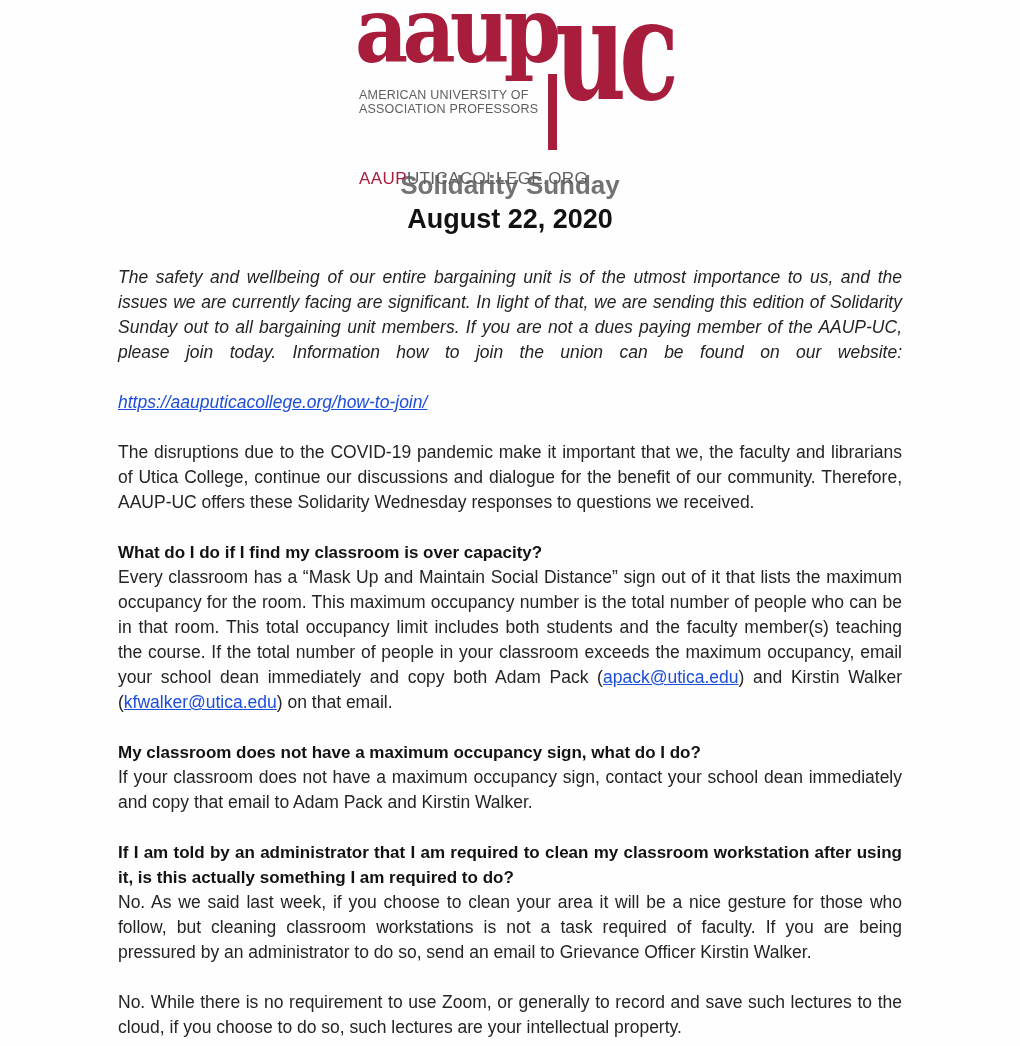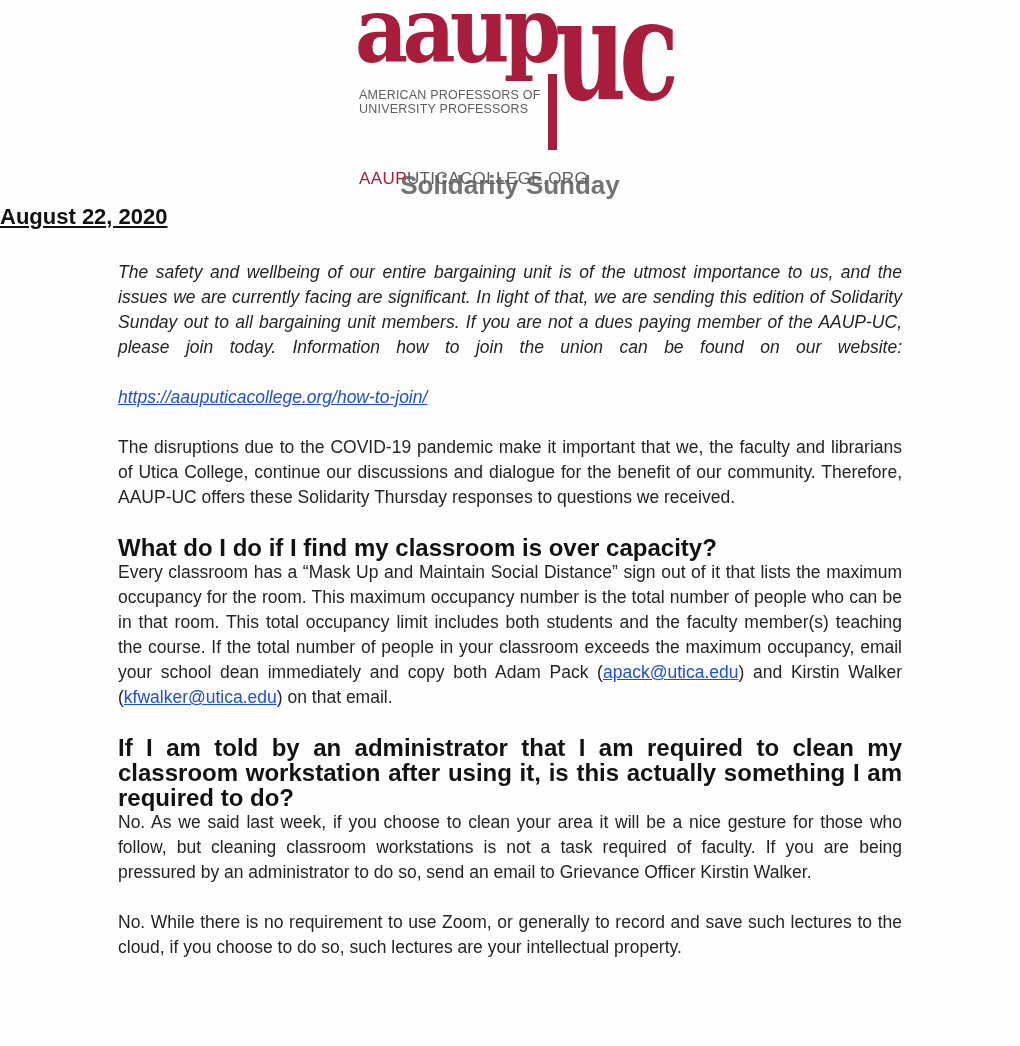--- a/index.html
+++ b/index.html
@@ -83,25 +83,24 @@
   
   .doc-title {
     margin: 12px 0 0;
     text-align: center;
     font-size: 26px;
     font-weight: bold;
     color: #737373;
   }
   .doc-date {
     margin: 3px 0 0;
-    text-align: left;
-    font-size: 22px;
+    text-align: center;
+    font-size: 27px;
     font-weight: bold;
     color: #121212;
-    text-decoration: underline;
   }
 
   
   .content {
     width: 784px;
     margin: 30px auto 0;
     font-size: 17.5px;
     line-height: 25px;
     color: #242424;
   }
@@ -114,58 +113,62 @@
   }
   .intro-link-line { margin: 0 0 25px; text-align: left; }
   a.doc-link {
     color: #1d4ed8;
     text-decoration: underline;
     cursor: pointer;
   }
   .section { margin: 0; }
   .section h3 {
     margin: 0;
-    font-size: 24px;
+    font-size: 17px;
     line-height: 25px;
     font-weight: bold;
     color: #121212;
     text-align: justify;
   }
 </style>
 </head>
 <body>
 
 <div class="page">
 
   <div class="masthead">
     <div class="logo-aaup">aaup</div>
     <div class="logo-bar"></div>
     <div class="logo-uc">uc</div>
     <div class="logo-tagline">
-      <div>AMERICAN PROFESSORS OF</div>
-      <div>UNIVERSITY PROFESSORS</div>
+      <div>AMERICAN UNIVERSITY OF</div>
+      <div>ASSOCIATION PROFESSORS</div>
     </div>
     <div class="logo-url"><span class="red">AAUP</span><span class="gray">UTICACOLLEGE.ORG</span></div>
   </div>
 
   <h1 class="doc-title">Solidarity Sunday</h1>
   <h2 class="doc-date">August 22, 2020</h2>
 
   <div class="content">
 
     <p class="intro"><span>The safety and wellbeing of our entire bargaining unit is of the utmost importance to us, and the issues we are currently facing are significant. In light of that, we are sending this edition of Solidarity Sunday out to all bargaining unit members. If you are not a dues paying member of the AAUP-UC, please join today. Information how to join the union can be found on our website:</span></p>
     <p class="intro intro-link-line"><a class="doc-link">https://aauputicacollege.org/how-to-join/</a></p>
 
-    <p>The disruptions due to the COVID-19 pandemic make it important that we, the faculty and librarians of Utica College, continue our discussions and dialogue for the benefit of our community. Therefore, AAUP-UC offers these Solidarity Thursday responses to questions we received.</p>
+    <p>The disruptions due to the COVID-19 pandemic make it important that we, the faculty and librarians of Utica College, continue our discussions and dialogue for the benefit of our community. Therefore, AAUP-UC offers these Solidarity Wednesday responses to questions we received.</p>
 
     <div class="section">
       <h3>What do I do if I find my classroom is over capacity?</h3>
       <p><span>Every classroom has a “Mask Up and Maintain Social Distance” sign out of it that lists the maximum occupancy for the room. This maximum occupancy number is the total number of people who can be in that room. This total occupancy limit includes both students and the faculty member(s) teaching the course. If the total number of people in your classroom exceeds the maximum occupancy, email your school dean immediately and copy both Adam Pack (</span><a class="doc-link">apack@utica.edu</a><span>) and Kirstin Walker (</span><a class="doc-link">kfwalker@utica.edu</a><span>) on that email.</span></p>
     </div>
 
+    <div class="section">
+      <h3>My classroom does not have a maximum occupancy sign, what do I do?</h3>
+      <p>If your classroom does not have a maximum occupancy sign, contact your school dean immediately and copy that email to Adam Pack and Kirstin Walker.</p>
+    </div>
 
     <div class="section">
       <h3>If I am told by an administrator that I am required to clean my classroom workstation after using it, is this actually something I am required to do?</h3>
       <p>No. As we said last week, if you choose to clean your area it will be a nice gesture for those who follow, but cleaning classroom workstations is not a task required of faculty. If you are being pressured by an administrator to do so, send an email to Grievance Officer Kirstin Walker.</p>
     </div>
 
     <div class="section">
       <p>No. While there is no requirement to use Zoom, or generally to record and save such lectures to the cloud, if you choose to do so, such lectures are your intellectual property.</p>
     </div>
 

